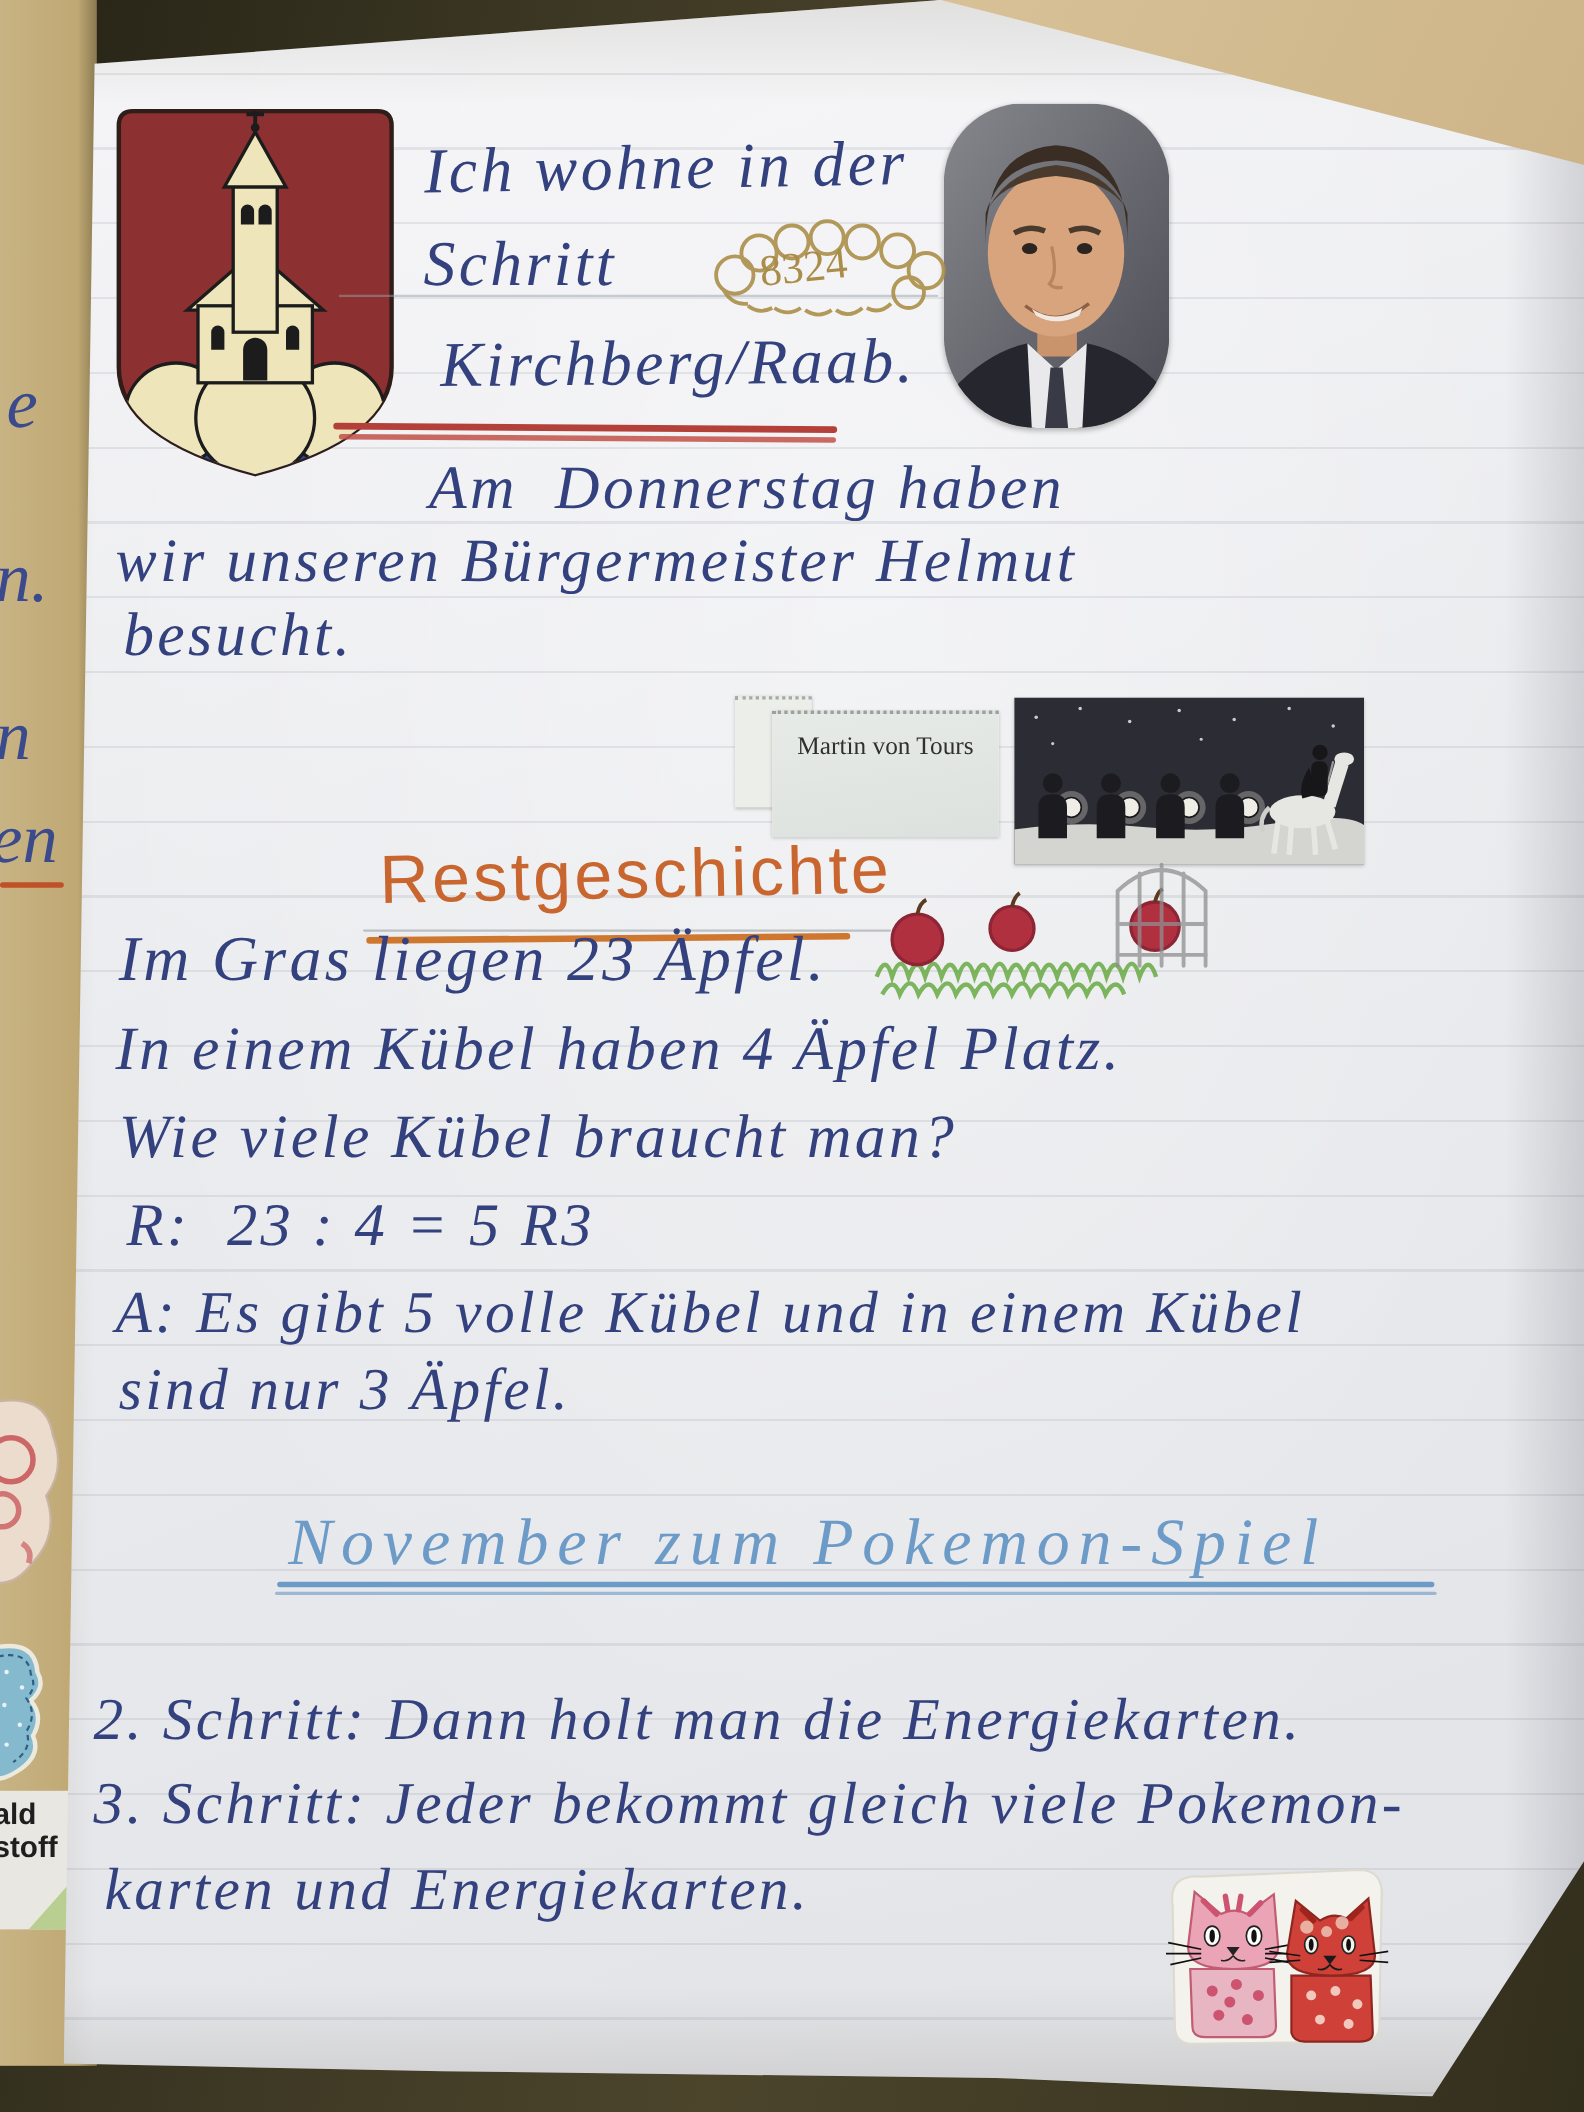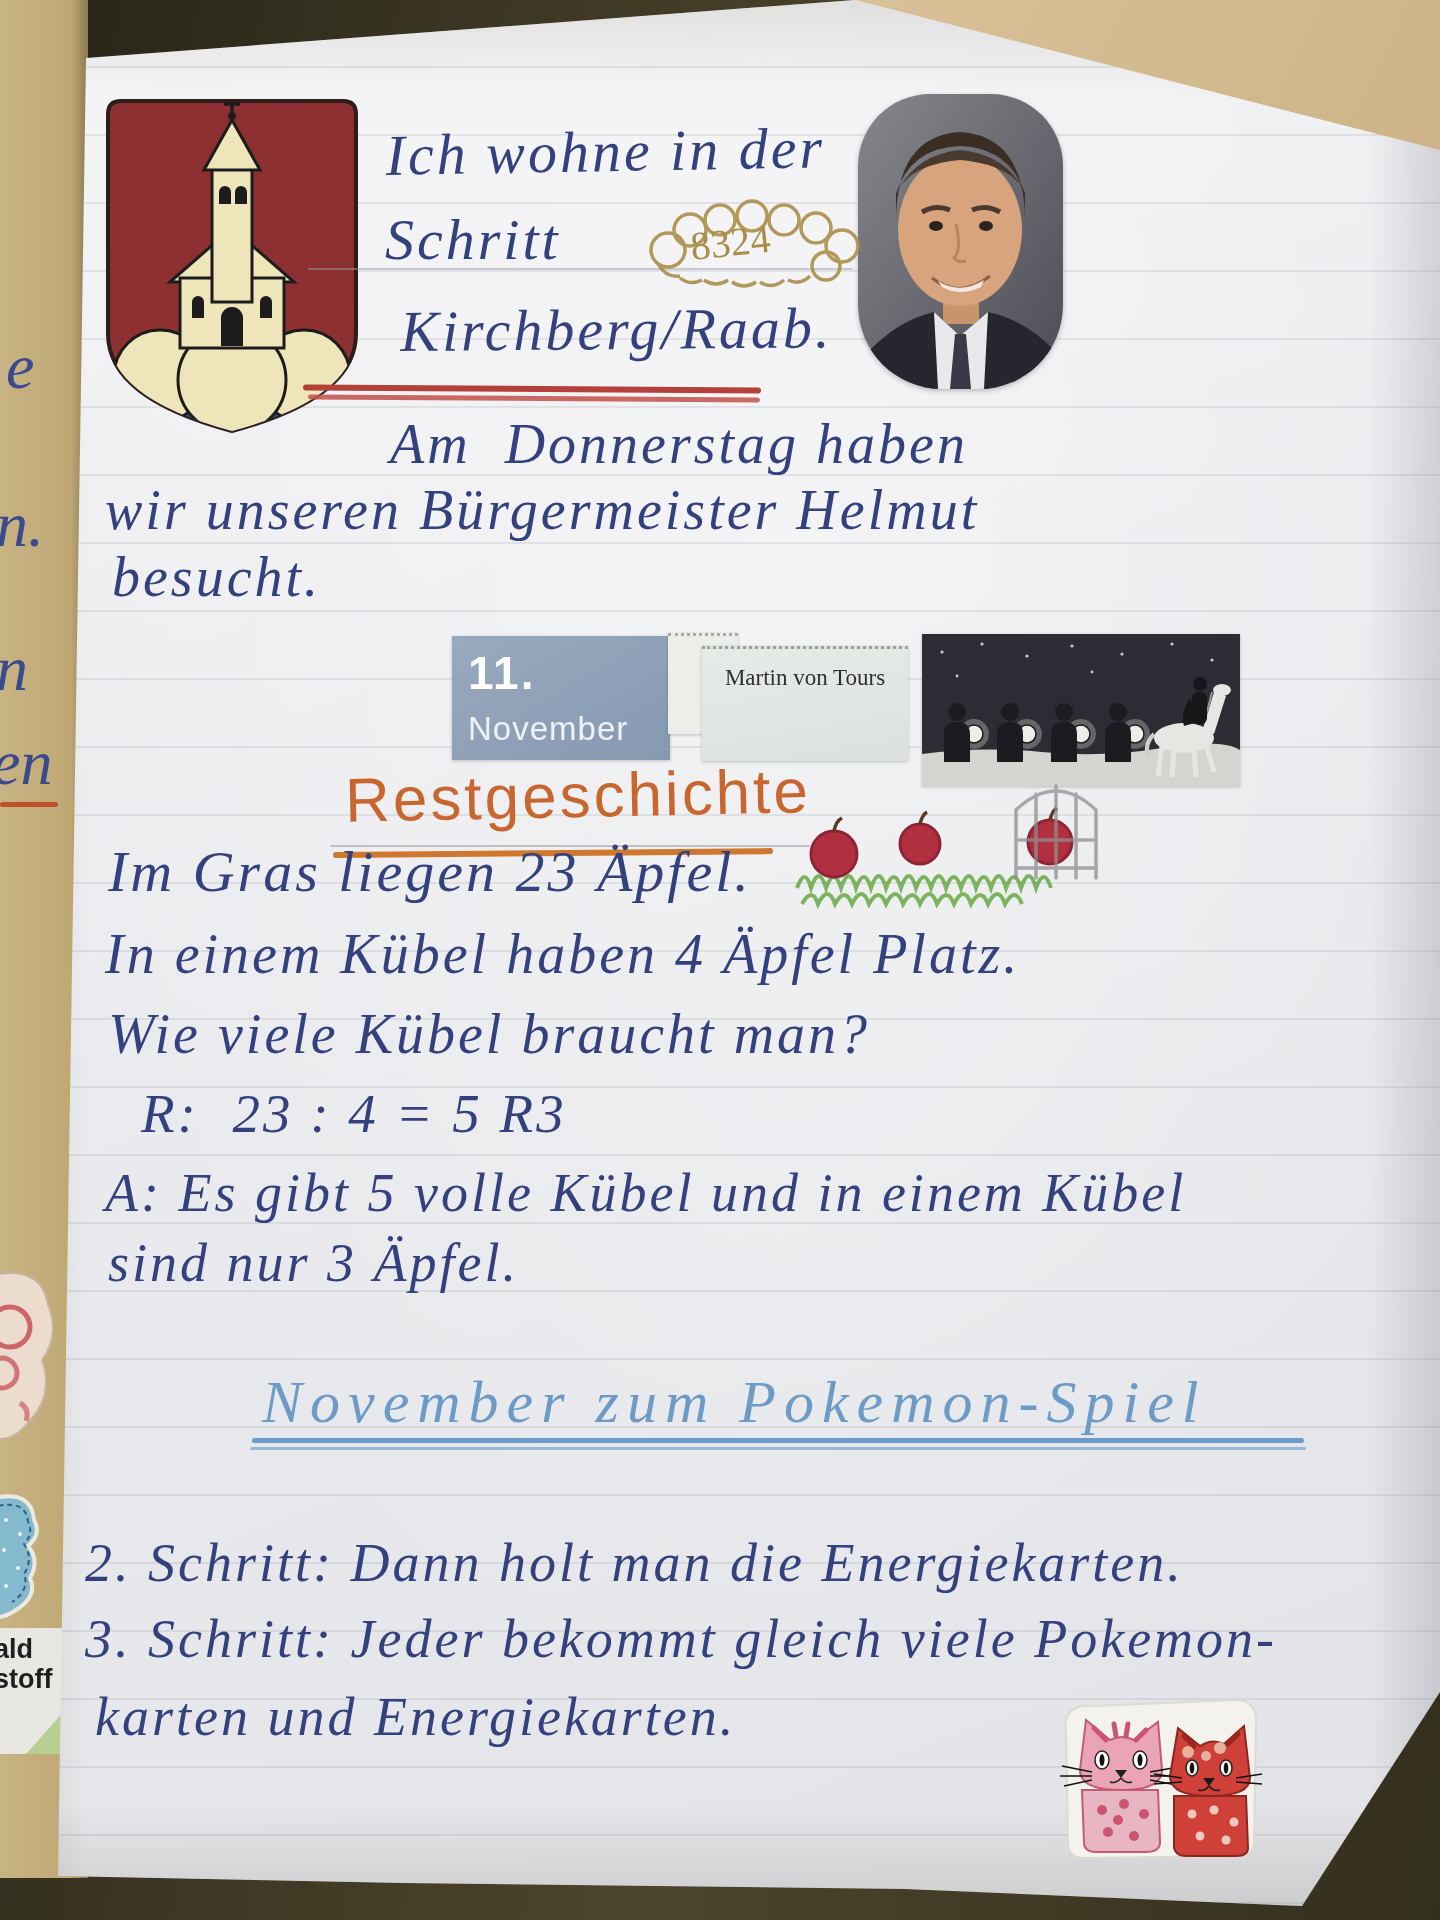--- a/index.html
+++ b/index.html
@@ -157,24 +157,20 @@
     </svg>
 
     <div class="hw" style="left:400px;top:298px;font-size:58px;transform:rotate(-0.5deg);">Kirchberg/Raab.</div>
     <div class="stroke" style="left:303px;top:386px;width:458px;height:6px;background:#b4403a;transform:rotate(.4deg);"></div>
     <div class="stroke" style="left:308px;top:396px;width:452px;height:5px;background:#c15048;opacity:.85;transform:rotate(.4deg);"></div>
 
     <div class="hw" style="left:390px;top:412px;font-size:56px;">Am  Donnerstag haben</div>
     <div class="hw" style="left:105px;top:478px;font-size:56px;">wir unseren Bürgermeister Helmut</div>
     <div class="hw" style="left:112px;top:545px;font-size:56px;">besucht.</div>
 
-    <div class="card cal" style="left:452px;top:636px;width:218px;height:124px;">
-      <div class="day">11.</div>
-      <div class="month">November</div>
-    </div>
     <div class="card scrap" style="left:668px;top:633px;width:70px;height:98px;"></div>
     <div class="card martin" style="left:702px;top:646px;width:206px;height:96px;">Martin von Tours</div>
 
     <svg class="card" style="left:922px;top:634px;" width="318" height="152" viewBox="0 0 318 152">
       <rect width="318" height="152" fill="#2c2c34"></rect>
       <g fill="#e9e9e9" opacity=".85">
         <circle cx="20" cy="18" r="1.6"></circle>
           <circle cx="60" cy="10" r="1.6"></circle>
           <circle cx="105" cy="22" r="1.6"></circle>
         <circle cx="150" cy="12" r="1.6"></circle>
@@ -247,21 +243,21 @@
       <g stroke="#8f8f8f" stroke-width="3.5" fill="none" stroke-linecap="round">
         <path d="M8,110 V42 Q48,4 88,42 V110"></path>
         <path d="M28,110 V26 M48,110 V18 M68,110 V26"></path>
         <path d="M8,72 H88 M8,100 H88"></path>
       </g>
     </svg>
 
     <div class="hw" style="left:108px;top:838px;font-size:58px;">Im Gras liegen 23 Äpfel.</div>
     <div class="hw" style="left:105px;top:922px;font-size:56px;">In einem Kübel haben 4 Äpfel Platz.</div>
     <div class="hw" style="left:108px;top:1002px;font-size:56px;">Wie viele Kübel braucht man?</div>
-    <div class="hw" style="left:115px;top:1082px;font-size:55px;margin-left:26px;">R:  23 : 4 = 5 R3</div>
+    <div class="hw" style="left:115px;top:1082px;font-size:55px;">R:  23 : 4 = 5 R3</div>
     <div class="hw" style="left:105px;top:1162px;font-size:54px;">A: Es gibt 5 volle Kübel und in einem Kübel</div>
     <div class="hw" style="left:108px;top:1232px;font-size:54px;">sind nur 3 Äpfel.</div>
 
     <div class="hw" style="left:262px;top:1368px;font-size:60px;letter-spacing:8px;color:#6d9bc8;">November zum Pokemon-Spiel</div>
     <div class="stroke" style="left:252px;top:1438px;width:1052px;height:5px;background:#6d9bc8;"></div>
     <div class="stroke" style="left:250px;top:1447px;width:1056px;height:3px;background:#87abd0;opacity:.8;"></div>
 
     <div class="hw" style="left:85px;top:1532px;font-size:54px;">2. Schritt: Dann holt man die Energiekarten.</div>
     <div class="hw" style="left:85px;top:1608px;font-size:54px;">3. Schritt: Jeder bekommt gleich viele Pokemon-</div>
     <div class="hw" style="left:95px;top:1686px;font-size:54px;">karten und Energiekarten.</div>

